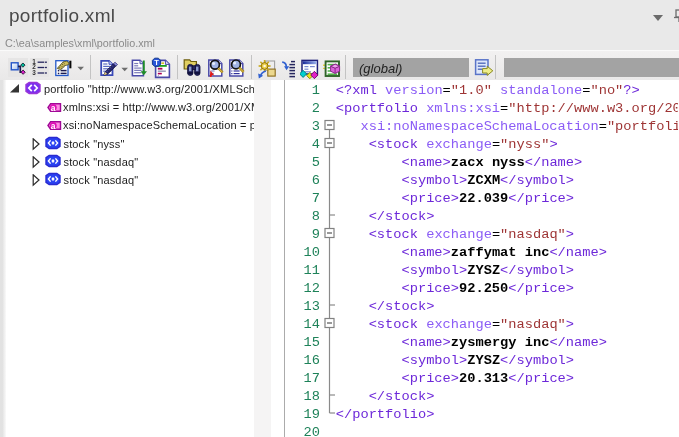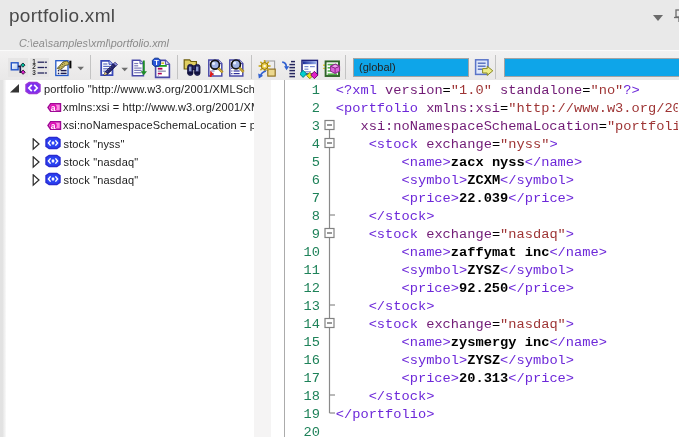--- a/index.html
+++ b/index.html
@@ -4,45 +4,45 @@
 <style>
 * { margin:0; padding:0; box-sizing:border-box; }
 html,body { width:679px; height:437px; overflow:hidden; background:#fff;
   font-family:"Liberation Sans", sans-serif; }
 #stage { position:relative; width:679px; height:437px; overflow:hidden; }
 .abs { position:absolute; }
 
 
 #hdr { left:0; top:0; width:679px; height:50px; background:#e9e9e9; }
 #title { left:9px; top:5px; font-size:19px; letter-spacing:0.3px; color:#4a4a4a; }
-#path { left:19px; top:37px; font-size:10.8px; color:#8a8a8a;font-style:italic; }
+#path { left:5px; top:37px; font-size:10.8px; color:#8a8a8a; }
 
 
 #tbar { left:0; top:50px; width:679px; height:30px;
   background:linear-gradient(#f2f1f1,#e9e8e8); border-top:1px solid #fafafa; }
 .vsep { position:absolute; top:55px; height:24px; width:1px; background:#c3c3c3; }
 .chk { background:#e6e5e5; }
-.inp { position:absolute; background:#0ea5e9; border:1px solid #a3a3a3; font-size:11px; color:#222; }
+.inp { position:absolute; background:#a3a3a3; border:1px solid #a3a3a3; font-size:13px; color:#222;font-style:italic; }
 
 
 #lstrip { left:0; top:80px; width:6px; height:357px; background:linear-gradient(90deg,#e2e2e2 40%,#fafafa); }
 #sbtrack { left:254px; top:80px; width:17px; height:357px; background:#f5f4f4; }
 #pdiv { left:284px; top:80px; width:1px; height:357px; background:#ababab; }
 
 
 .trow { position:absolute; height:18px; font-size:11px; letter-spacing:0.15px; color:#1c1c1c; white-space:nowrap; overflow:hidden; }
 
 
 #nums { left:280px; top:82px; width:40px; text-align:right; color:#1e8259;
   font:13.7px/18px "Liberation Mono", monospace; }
 #code { left:335.8px; top:82px; width:342.5px; overflow:hidden;
   font:13.7px/18px "Liberation Mono", monospace; color:#000; }
 #code pre, #nums pre { font:inherit; }
 .t { color:#6d28d9; }
-.a { color:#701a75; }
+.a { color:#8b5cf6; }
 .s { color:#9e3434; }
 .b { font-weight:bold; color:#000; }
 </style>
 </head>
 <body>
 <div id="stage">
   <div class="abs" id="hdr"></div>
   <div class="abs" id="title">portfolio.xml</div>
   <div class="abs" id="path">C:\ea\samples\xml\portfolio.xml</div>
   <svg class="abs" style="left:651px;top:12px" width="28" height="12">

